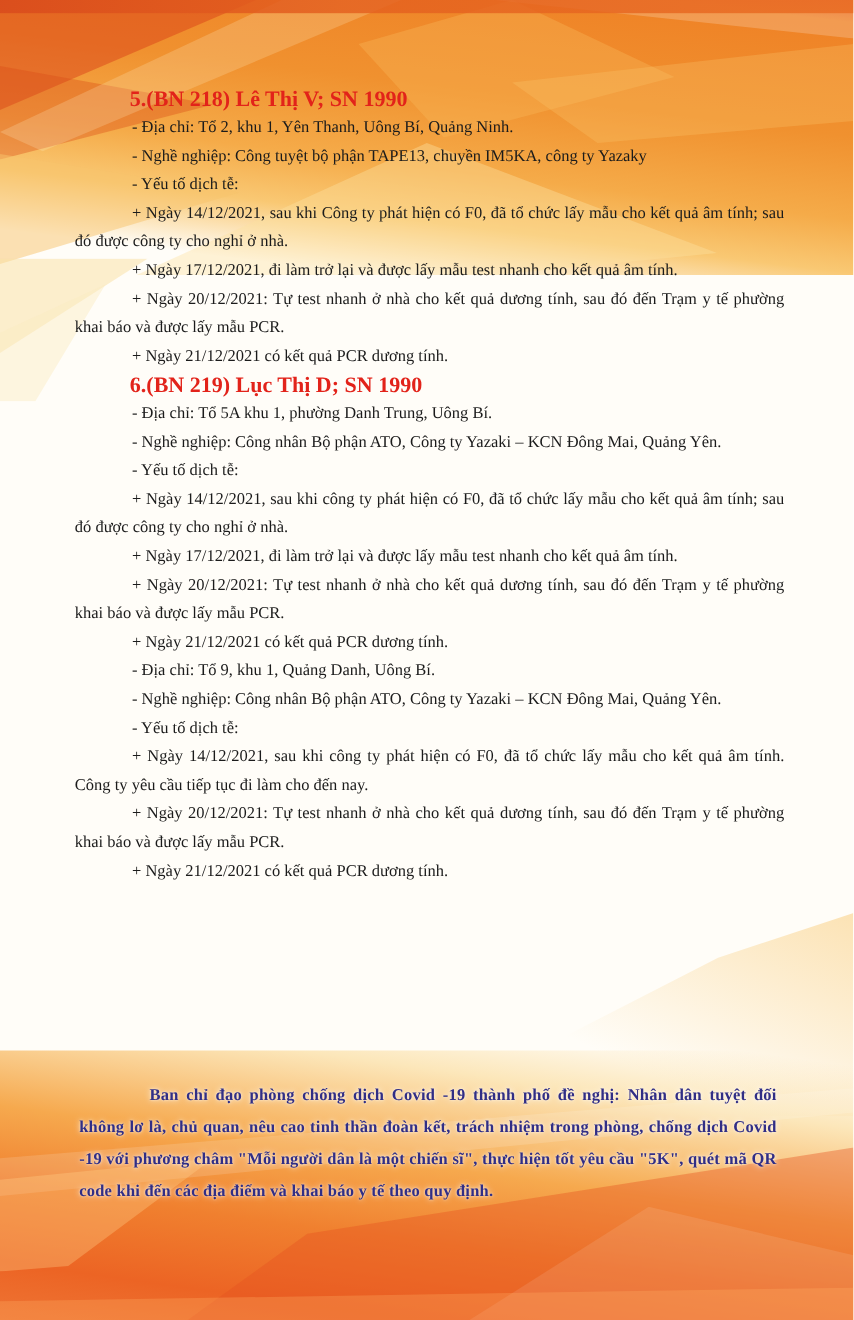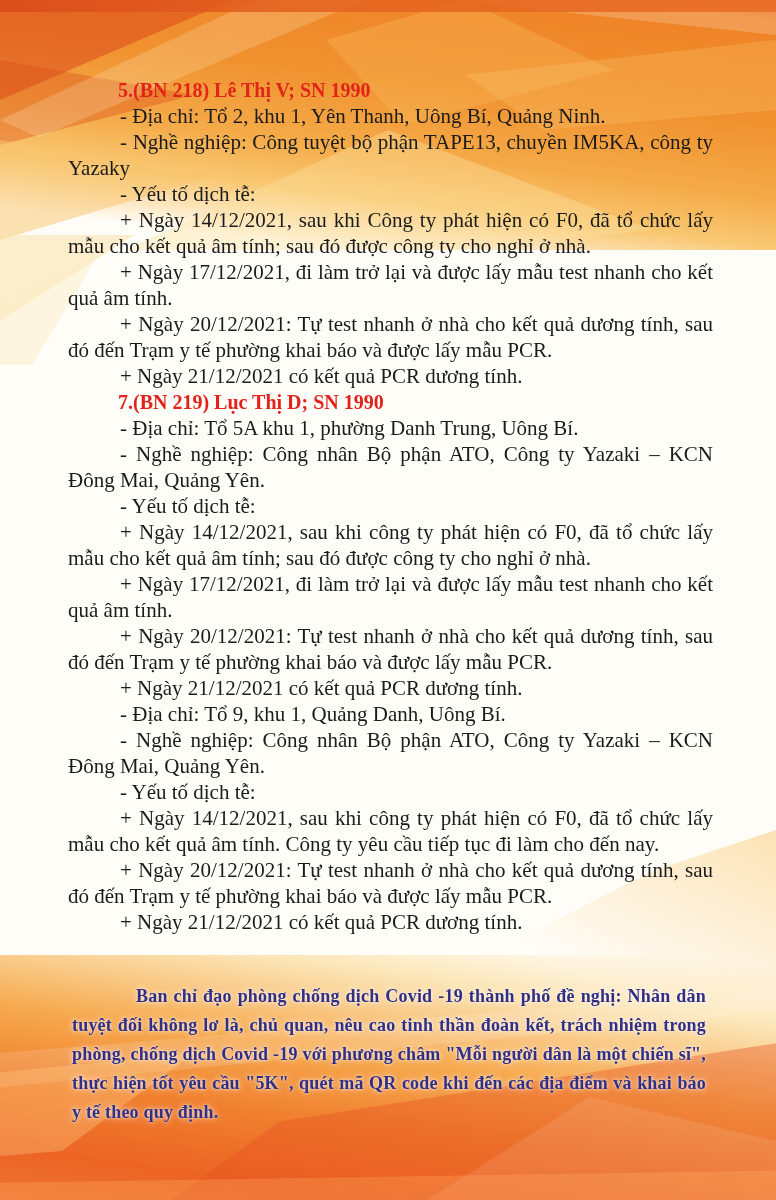--- a/index.html
+++ b/index.html
@@ -61,31 +61,31 @@
     margin: 0;
     color: #e2231a;
     font-weight: bold;
     font-size: 20px;
     line-height: 26px;
     text-indent: 50px;
   }
   .case-paragraph {
     margin: 0;
     color: #1b1b1b;
-    font-size: 21px;
+    font-size: 15px;
     line-height: 26px;
     text-align: justify;
     text-indent: 52px;
   }
   .footer-notice {
     position: absolute; top: 982px; left: 72px; width: 634px;
     margin: 0;
     color: #312e85;
     font-weight: bold;
-    font-size: 18px;
+    font-size: 15px;
     line-height: 29px;
     letter-spacing: .2px;
     text-align: justify;
     text-indent: 64px;
     text-shadow: 0 0 6px rgba(255,255,255,.85), 0 0 2px rgba(255,255,255,.7);
   }
 </style>
 </head>
 <body>
 
@@ -122,21 +122,21 @@
       <p class="case-paragraph">- Địa chỉ: Tổ 2, khu 1, Yên Thanh, Uông Bí, Quảng Ninh.</p>
       <p class="case-paragraph">- Nghề nghiệp: Công tuyệt bộ phận TAPE13, chuyền IM5KA, công ty Yazaky</p>
       <p class="case-paragraph">- Yếu tố dịch tễ:</p>
       <p class="case-paragraph">+ Ngày 14/12/2021, sau khi Công ty phát hiện có F0, đã tổ chức lấy mẫu cho kết quả âm tính; sau đó được công ty cho nghỉ ở nhà.</p>
       <p class="case-paragraph">+ Ngày 17/12/2021, đi làm trở lại và được lấy mẫu test nhanh cho kết quả âm tính.</p>
       <p class="case-paragraph">+ Ngày 20/12/2021: Tự test nhanh ở nhà cho kết quả dương tính, sau đó đến Trạm y tế phường khai báo và được lấy mẫu PCR.</p>
       <p class="case-paragraph">+ Ngày 21/12/2021 có kết quả PCR dương tính.</p>
     </section>
 
     <section>
-      <h2 class="case-heading">7.(BN 219) Lục Thị D; SN 1990</h2>
+      <h2 class="case-heading">6.(BN 219) Lục Thị D; SN 1990</h2>
       <p class="case-paragraph">- Địa chỉ: Tổ 5A khu 1, phường Danh Trung, Uông Bí.</p>
       <p class="case-paragraph">- Nghề nghiệp: Công nhân Bộ phận ATO, Công ty Yazaki – KCN Đông Mai, Quảng Yên.</p>
       <p class="case-paragraph">- Yếu tố dịch tễ:</p>
       <p class="case-paragraph">+ Ngày 14/12/2021, sau khi công ty phát hiện có F0, đã tổ chức lấy mẫu cho kết quả âm tính; sau đó được công ty cho nghỉ ở nhà.</p>
       <p class="case-paragraph">+ Ngày 17/12/2021, đi làm trở lại và được lấy mẫu test nhanh cho kết quả âm tính.</p>
       <p class="case-paragraph">+ Ngày 20/12/2021: Tự test nhanh ở nhà cho kết quả dương tính, sau đó đến Trạm y tế phường khai báo và được lấy mẫu PCR.</p>
       <p class="case-paragraph">+ Ngày 21/12/2021 có kết quả PCR dương tính.</p>
     </section>
 
     <section>

